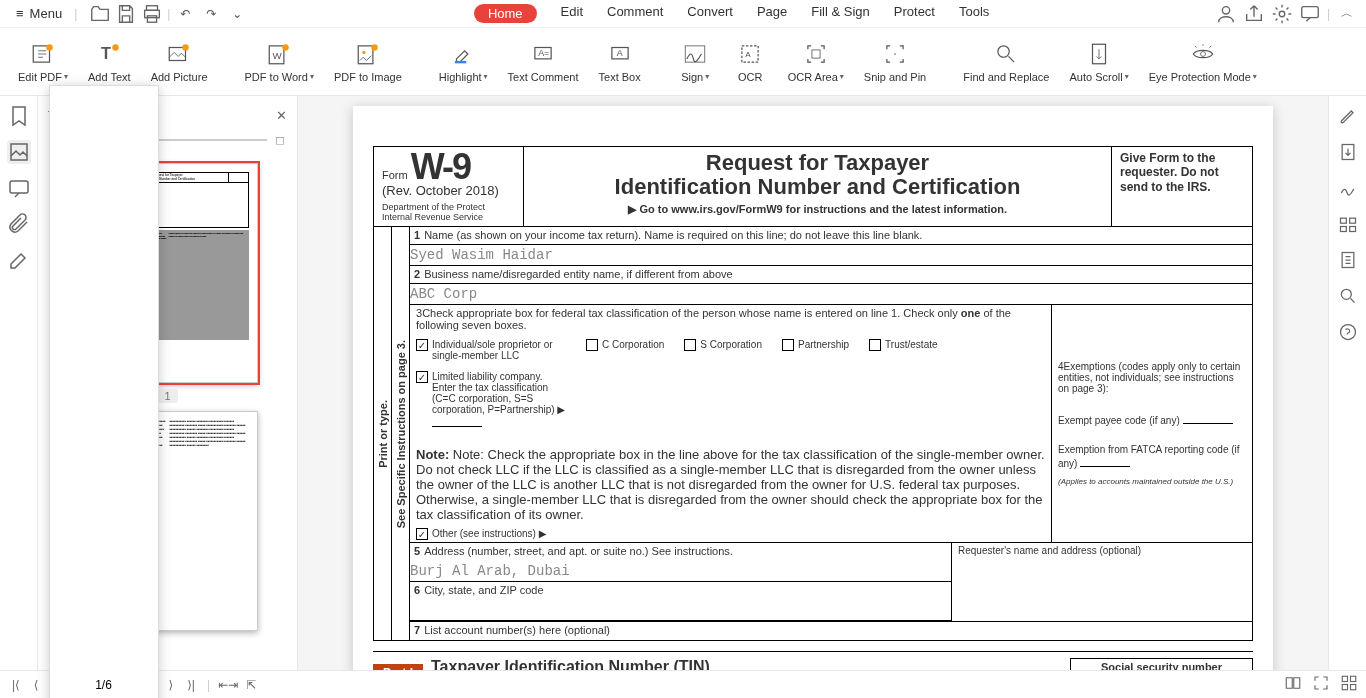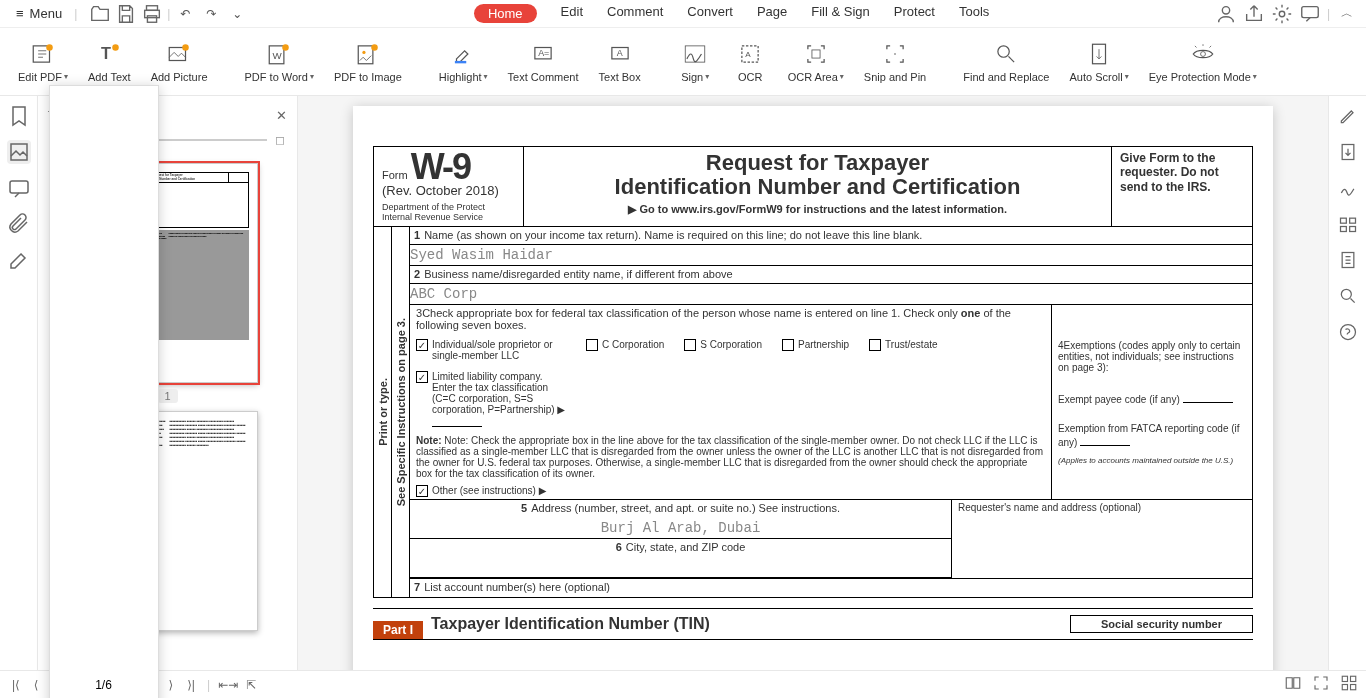--- a/index.html
+++ b/index.html
@@ -74,26 +74,26 @@
 .form-main { flex: 1; }
 .frow { border-bottom: 1px solid #000; padding: 2px 4px; position: relative; min-height: 18px; }
 .frow .num { font-weight: bold; margin-right: 4px; }
 .fill { color: #888; font-family: "Courier New", monospace; font-size: 14px; padding: 2px 0; }
 .row3 { display: flex; align-items: center; }
 .row3 .left { flex: 1; padding: 2px 6px; border-right: 1px solid #000; }
 .row3 .right { width: 200px; padding: 2px 6px; font-size: 10px; }
 .checks { display: flex; flex-wrap: wrap; gap: 10px 20px; margin-top: 8px; align-items: flex-start; }
 .chk { display: flex; align-items: flex-start; gap: 4px; font-size: 10px; max-width: 150px; }
 .chk .box { width: 12px; height: 12px; border: 1px solid #000; display: inline-flex; align-items: center; justify-content: center; font-size: 10px; flex-shrink: 0; }
-.note { font-size: 10px; margin-top: 6px; }
+.note { font-size: 13px; margin-top: 18px; }
 .underline { border-bottom: 1px solid #000; display: inline-block; min-width: 50px; height: 12px; }
 .exemptions-applies { font-size: 8px; font-style: italic; margin-top: 8px; }
 
 .row5wrap { display: flex; border-bottom: 1px solid #000; }
-.row5wrap .left5 { flex: 1; border-right: 1px solid #000; text-align: center; }
+.row5wrap .left5 { flex: 1; border-right: 1px solid #000; }
 .row5wrap .right5 { width: 300px; padding: 2px 6px; font-size: 10px; }
 
 .part-head { background: #c2410c; color: #fff; display: inline-block; font-weight: 900; padding: 2px 10px; font-size: 12px; margin-top: 12px; }
 .part-title { font-weight: 900; font-size: 16px; display: inline-block; margin-left: 8px; }
 .part-row { border-top: 1.5px solid #000; border-bottom: 1.5px solid #000; display: flex; align-items: center; }
 
 
 svg { width: 100%; height: 100%; }
 .ico-orange circle { fill: #f39c12; }
 </style>

